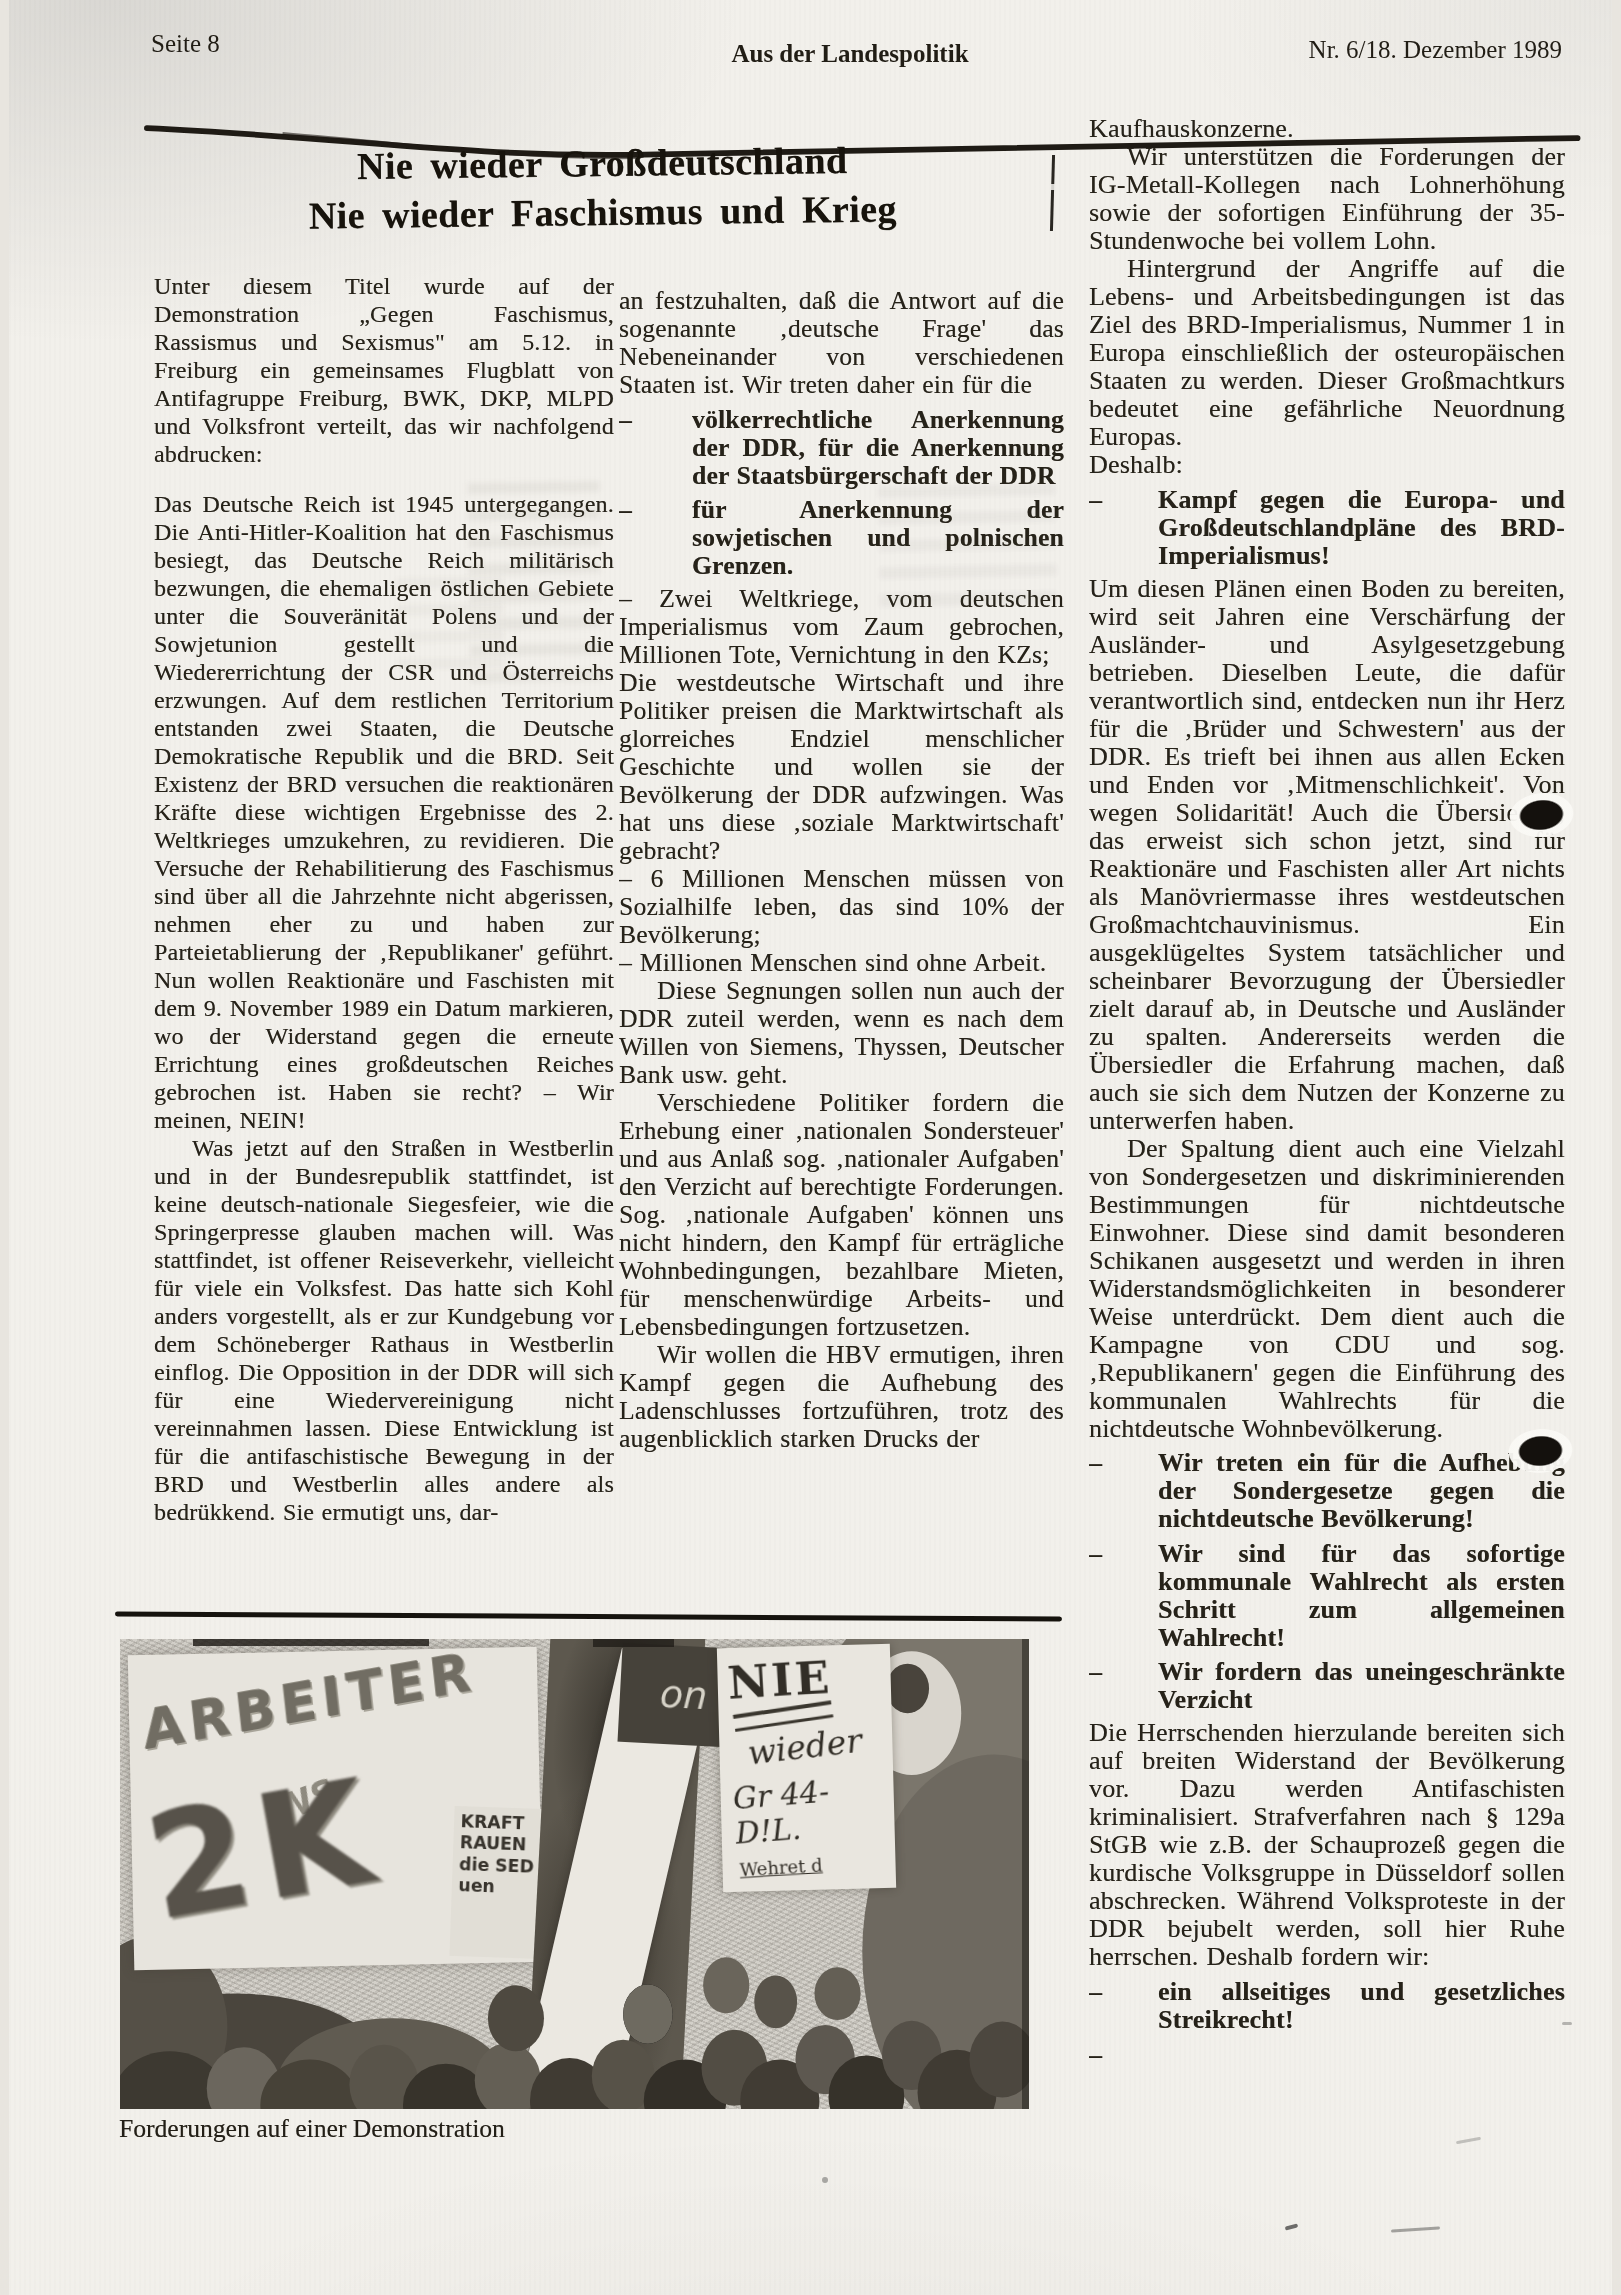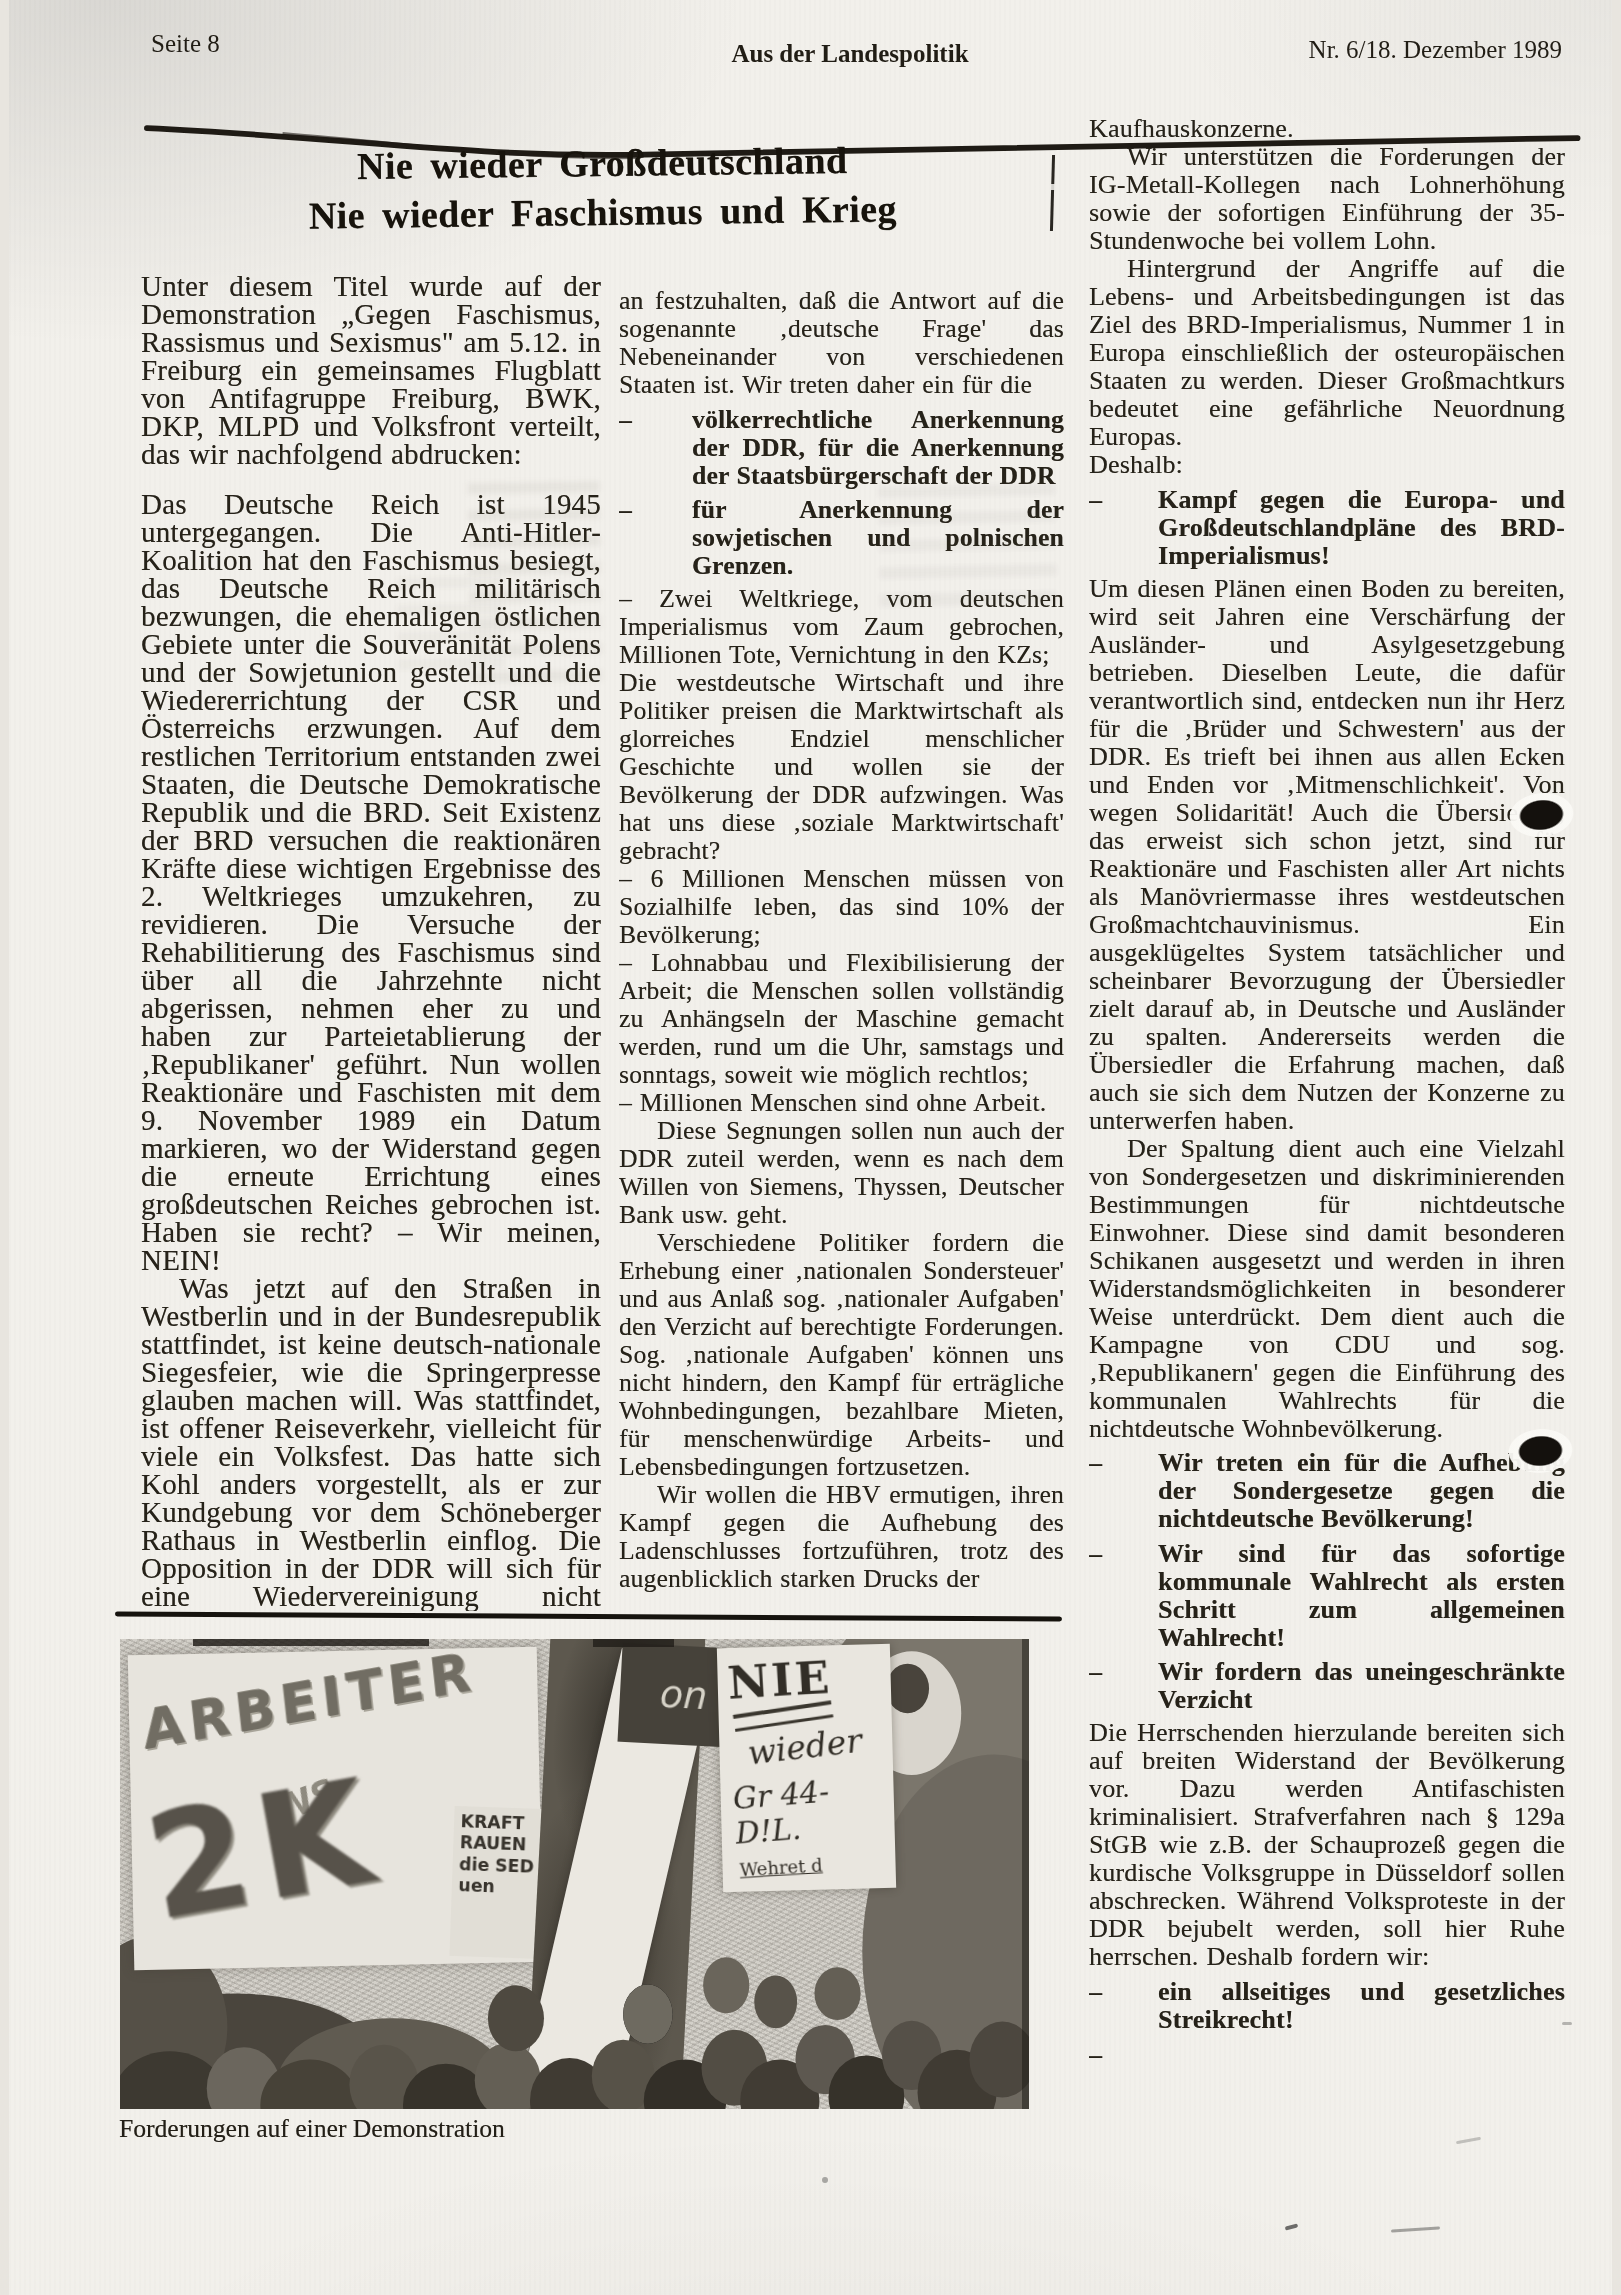--- a/index.html
+++ b/index.html
@@ -19,21 +19,21 @@
   .rule-top{position:absolute;left:0;top:97px;}
   
   .headline{position:absolute;left:132px;top:139px;width:923px;margin:0;text-align:center;
     font-size:38px;line-height:49px;font-weight:700;color:#17130c;letter-spacing:0.4px;word-spacing:7.4px;
     transform:rotate(-0.7deg);text-shadow:0.2px 0.3px 0 rgba(20,16,10,.55);}
   .vdiv{position:absolute;left:1042px;top:155px;width:2.5px;height:76px;transform:rotate(1.6deg);
     background:linear-gradient(#2a2722 0 38%, rgba(42,39,34,.15) 38% 46%, #2a2722 46% 100%);}
   
   .col{position:absolute;overflow:hidden;text-align:justify;
     text-shadow:0.2px 0.2px 0 rgba(32,27,20,.5);}
-  .col1{left:132px;top:272px;width:460px;height:1339px;font-size:29px;line-height:28px;}
+  .col1{left:145px;top:272px;width:460px;height:1339px;font-size:24px;line-height:28px;}
   .col2{left:610px;top:287px;width:445px;height:1324px;font-size:25.6px;line-height:28px;}
   .col3{left:1080px;top:115px;width:476px;height:2043px;font-size:26px;line-height:28px;}
   .para{margin:0;text-align:justify;word-spacing:1.2px;letter-spacing:0.2px;}
   .ind{text-indent:38px;}
   .gap{margin-top:22px;}
   .bullet{display:flex;margin:6.6px 0 5px;}
   .bullet .dash{flex:0 0 73px;font-weight:700;}
   .col3 .bullet .dash{flex:0 0 69px;}
   .bullet .btext{flex:1;font-weight:700;text-align:justify;word-spacing:0.8px;letter-spacing:0.2px;}
   
@@ -131,21 +131,20 @@
         <span class="dash">–</span>
         <div class="btext">völkerrechtliche Anerkennung der DDR, für die Anerkennung der Staatsbürgerschaft der DDR</div>
       </div>
       <div class="bullet">
         <span class="dash">–</span>
         <div class="btext">für Anerkennung der sowjetischen und polnischen Grenzen.</div>
       </div>
       <p class="para ">– Zwei Weltkriege, vom deutschen Imperialismus vom Zaum gebrochen, Millionen Tote, Vernichtung in den KZs;</p>
       <p class="para ">Die westdeutsche Wirtschaft und ihre Politiker preisen die Marktwirtschaft als glorreiches Endziel menschlicher Geschichte und wollen sie der Bevölkerung der DDR aufzwingen. Was hat uns diese ‚soziale Marktwirtschaft' gebracht?</p>
       <p class="para ">– 6 Millionen Menschen müssen von Sozialhilfe leben, das sind 10% der Bevölkerung;</p>
-      <p class="para ">– Lohnabbau und Flexibilisierung der Arbeit; die Menschen sollen vollständig zu Anhängseln der Maschine gemacht werden, rund um die Uhr, samstags und sonntags, soweit wie möglich rechtlos;</p>
       <p class="para ">– Millionen Menschen sind ohne Arbeit.</p>
       <p class="para ind">Diese Segnungen sollen nun auch der DDR zuteil werden, wenn es nach dem Willen von Siemens, Thyssen, Deutscher Bank usw. geht.</p>
       <p class="para ind">Verschiedene Politiker fordern die Erhebung einer ‚nationalen Sondersteuer' und aus Anlaß sog. ‚nationaler Aufgaben' den Verzicht auf berechtigte Forderungen. Sog. ‚nationale Aufgaben' können uns nicht hindern, den Kampf für erträgliche Wohnbedingungen, bezahlbare Mieten, für menschenwürdige Arbeits- und Lebensbedingungen fortzusetzen.</p>
       <p class="para ind">Wir wollen die HBV ermutigen, ihren Kampf gegen die Aufhebung des Ladenschlusses fortzuführen, trotz des augenblicklich starken Drucks der</p>
     </section>
   <section class="col col3">
       <p class="para ">Kaufhauskonzerne.</p>
       <p class="para ind">Wir unterstützen die Forderungen der IG-Metall-Kollegen nach Lohnerhöhung sowie der sofortigen Einführung der 35-Stundenwoche bei vollem Lohn.</p>
       <p class="para ind">Hintergrund der Angriffe auf die Lebens- und Arbeitsbedingungen ist das Ziel des BRD-Imperialismus, Nummer 1 in Europa einschließlich der osteuropäischen Staaten zu werden. Dieser Großmachtkurs bedeutet eine gefährliche Neuordnung Europas.</p>
       <p class="para ">Deshalb:</p>

